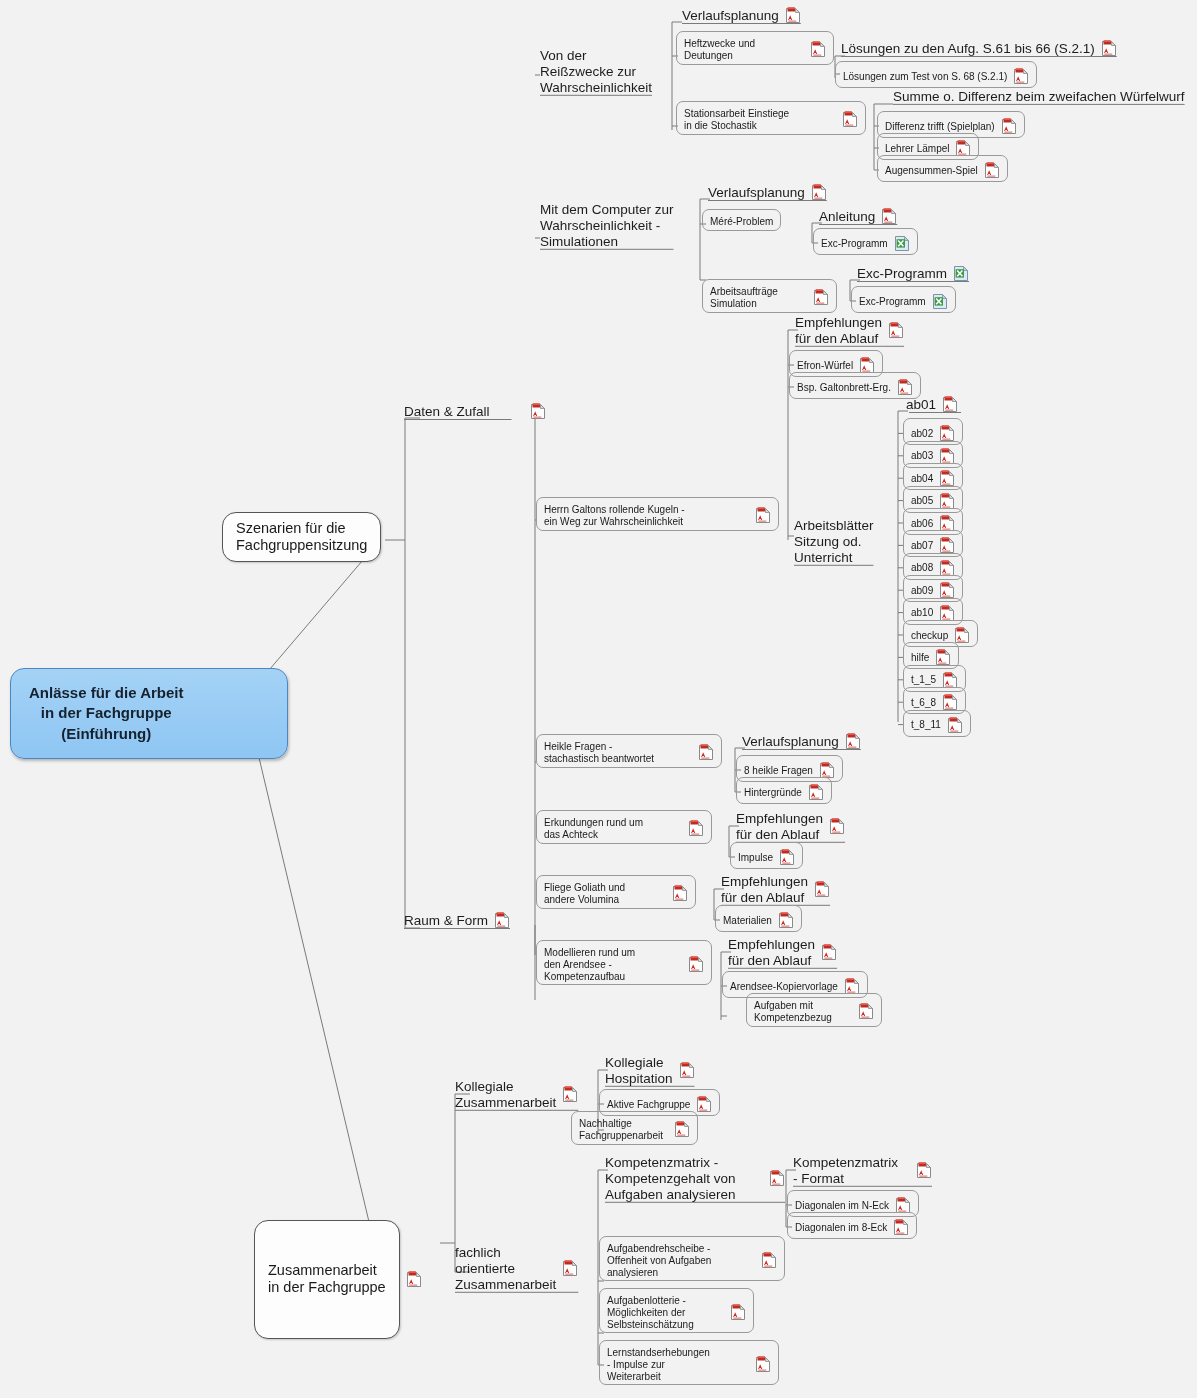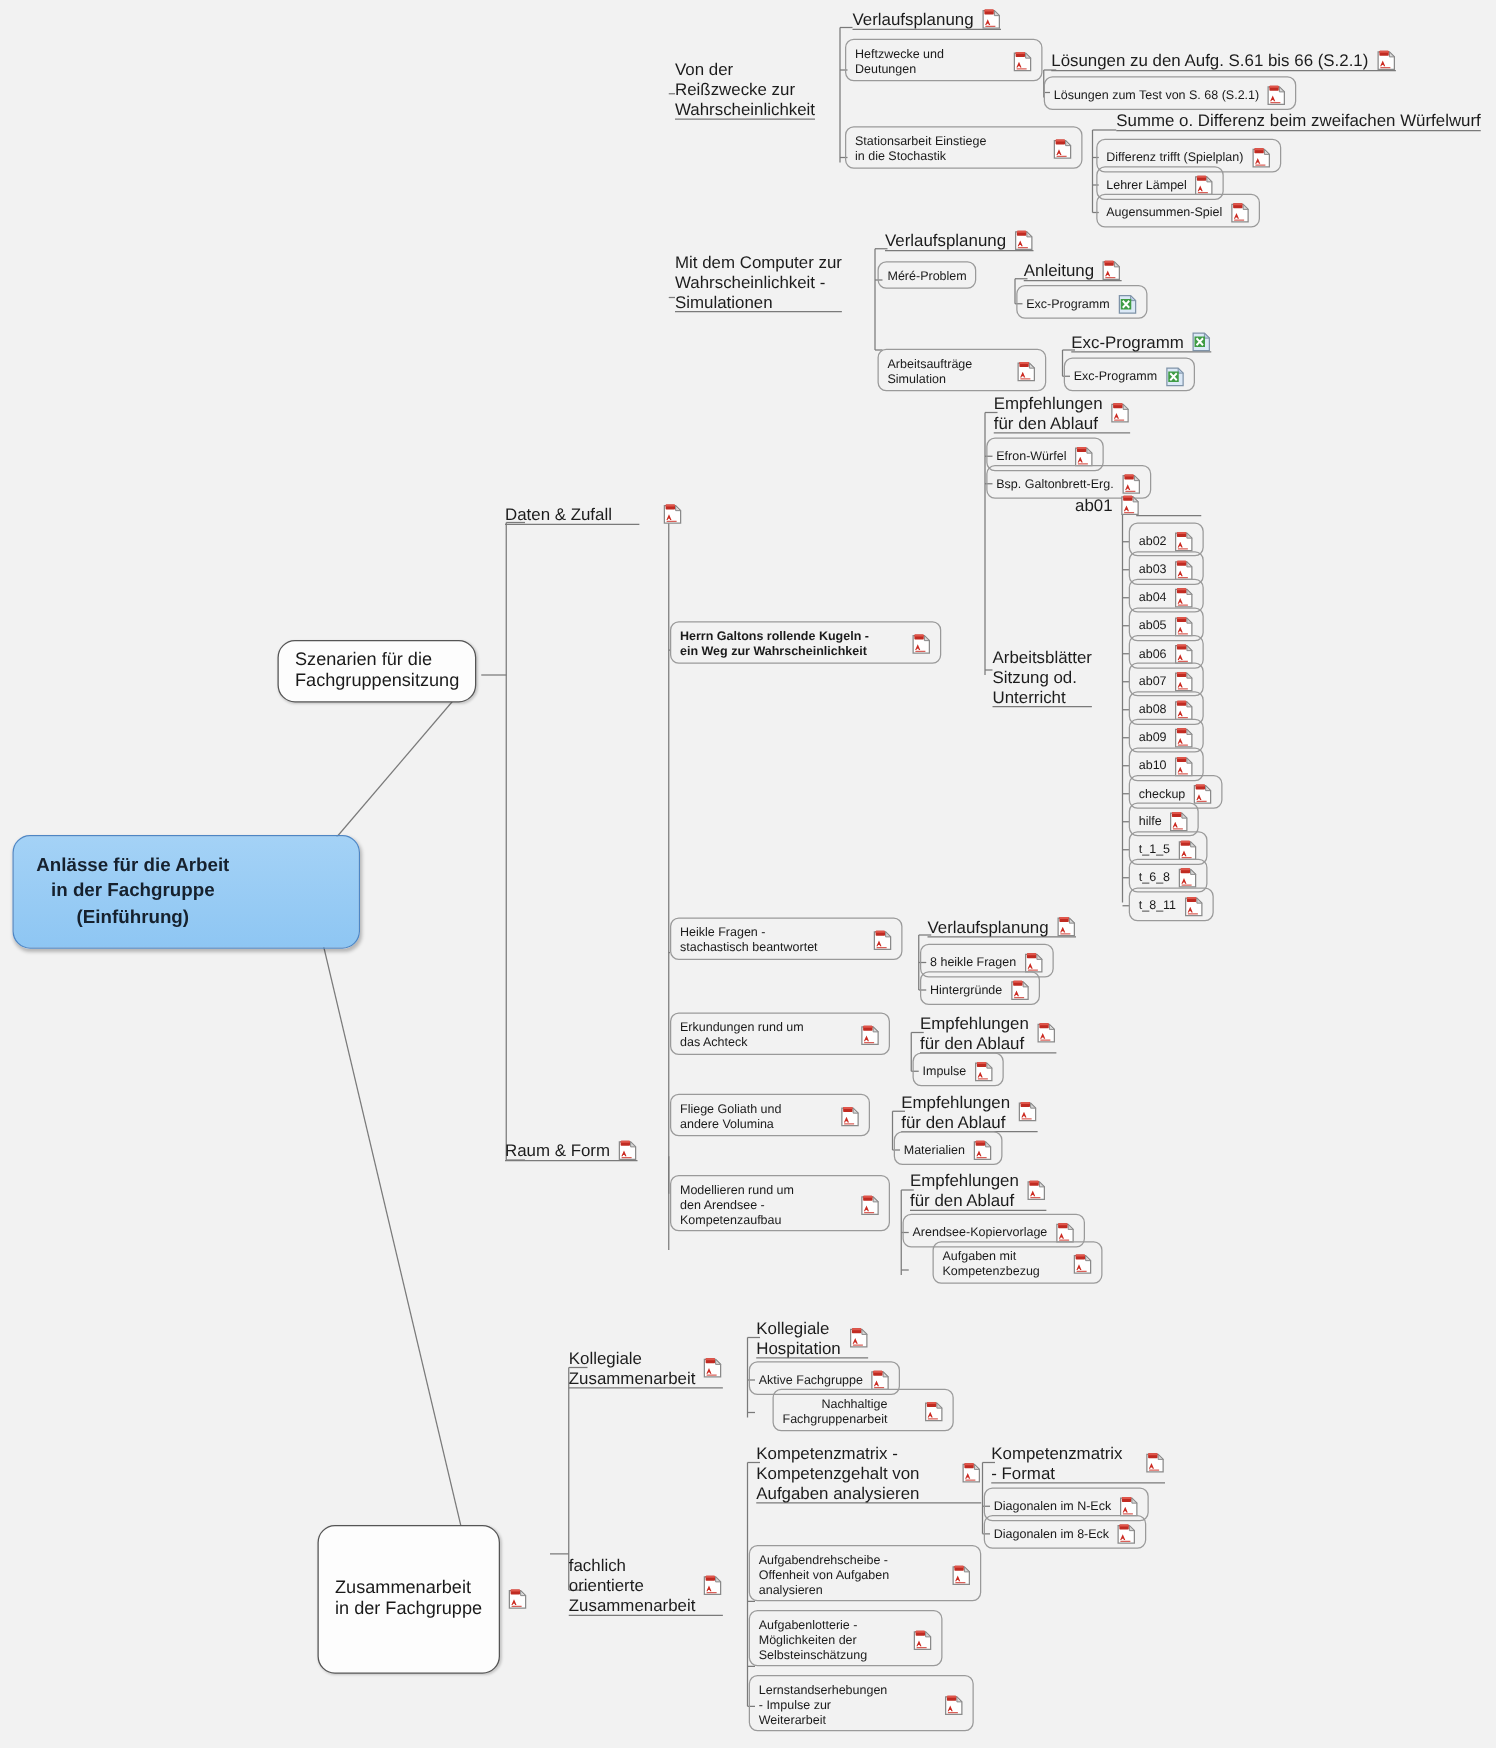--- a/index.html
+++ b/index.html
@@ -411,21 +411,21 @@
   <div class="node n-box" style="left:851px;top:286px;">
     <span class="txt">Exc-Programm</span>
     <span class="icon"><svg width="16" height="17" viewBox="0 0 16 17">
           <path d="M1.5 1.5h9l4 4v10h-13z" fill="#dce9f7" stroke="#7f93a8" stroke-width="1"></path>
           <path d="M10.5 1.5l4 4h-4z" fill="#b9cde3" stroke="#7f93a8" stroke-width=".8"></path>
           <rect x="2.6" y="4.2" width="8.4" height="8.4" fill="#3f9c45"></rect>
           <path d="M4.2 5.6l5.2 5.6M9.4 5.6l-5.2 5.6" stroke="#ffffff" stroke-width="1.5"></path>
         </svg></span>
   </div>
 
-  <div class="node n-box" style="left:536px;top:497px;width:217px;font-weight:bold;">
+  <div class="node n-box" style="left:536px;top:497px;width:243px;">
     <span class="txt">Herrn Galtons rollende Kugeln -
 ein Weg zur Wahrscheinlichkeit</span>
     <span class="icon" style="margin-left:auto;"><svg width="16" height="17" viewBox="0 0 16 17">
           <path d="M1.5 1.5h9l4 4v10h-13z" fill="#ffffff" stroke="#8a8a8a" stroke-width="1"></path>
           <path d="M10.5 1.5l4 4h-4z" fill="#d9d9d9" stroke="#8a8a8a" stroke-width=".8"></path>
           <rect x="2.5" y="0.5" width="7.5" height="4" rx="0.6" fill="#c02b22"></rect>
           <rect x="2.5" y="0.5" width="7.5" height="1.6" rx="0.6" fill="#e0564b"></rect>
           <path d="M5.2 8.3l2 4.6h-1.1l-.4-1h-1.2l-.4 1h-1z" fill="#cc2b22"></path>
           <rect x="3.3" y="13.6" width="8" height="1" fill="#cc2b22" opacity=".75"></rect>
         </svg></span>
@@ -468,21 +468,21 @@
         </svg></span>
   </div>
 
   <div class="node n-plain" style="left:794px;top:518px;">
     <span class="txt">Arbeitsblätter
 Sitzung od.
 Unterricht</span>
   </div>
 
   <div id="worksheets">
-      <div class="node n-plain" style="left: 860px; top: 396px;"><span class="txt">ab01</span><span class="icon"><svg width="16" height="17" viewBox="0 0 16 17">
+      <div class="node n-plain" style="left: 906px; top: 396px;"><span class="txt">ab01</span><span class="icon"><svg width="16" height="17" viewBox="0 0 16 17">
             <path d="M1.5 1.5h9l4 4v10h-13z" fill="#ffffff" stroke="#8a8a8a" stroke-width="1"></path>
             <path d="M10.5 1.5l4 4h-4z" fill="#d9d9d9" stroke="#8a8a8a" stroke-width=".8"></path>
             <rect x="2.5" y="0.5" width="7.5" height="4" rx="0.6" fill="#c02b22"></rect>
             <rect x="2.5" y="0.5" width="7.5" height="1.6" rx="0.6" fill="#e0564b"></rect>
             <path d="M5.2 8.3l2 4.6h-1.1l-.4-1h-1.2l-.4 1h-1z" fill="#cc2b22"></path>
             <rect x="3.3" y="13.6" width="8" height="1" fill="#cc2b22" opacity=".75"></rect>
           </svg></span></div>
       <div class="node n-box" style="left: 903px; top: 418.4px;"><span class="txt">ab02</span><span class="icon"><svg width="16" height="17" viewBox="0 0 16 17">
             <path d="M1.5 1.5h9l4 4v10h-13z" fill="#ffffff" stroke="#8a8a8a" stroke-width="1"></path>
             <path d="M10.5 1.5l4 4h-4z" fill="#d9d9d9" stroke="#8a8a8a" stroke-width=".8"></path>
@@ -805,21 +805,21 @@
     <span class="icon"><svg width="16" height="17" viewBox="0 0 16 17">
           <path d="M1.5 1.5h9l4 4v10h-13z" fill="#ffffff" stroke="#8a8a8a" stroke-width="1"></path>
           <path d="M10.5 1.5l4 4h-4z" fill="#d9d9d9" stroke="#8a8a8a" stroke-width=".8"></path>
           <rect x="2.5" y="0.5" width="7.5" height="4" rx="0.6" fill="#c02b22"></rect>
           <rect x="2.5" y="0.5" width="7.5" height="1.6" rx="0.6" fill="#e0564b"></rect>
           <path d="M5.2 8.3l2 4.6h-1.1l-.4-1h-1.2l-.4 1h-1z" fill="#cc2b22"></path>
           <rect x="3.3" y="13.6" width="8" height="1" fill="#cc2b22" opacity=".75"></rect>
         </svg></span>
   </div>
 
-  <div class="node n-box" style="left:618px;top:1111px;width:145px;text-align:right;">
+  <div class="node n-box" style="left:571px;top:1111px;width:127px;">
     <span class="txt">Nachhaltige
 Fachgruppenarbeit</span>
     <span class="icon" style="margin-left:auto;"><svg width="16" height="17" viewBox="0 0 16 17">
           <path d="M1.5 1.5h9l4 4v10h-13z" fill="#ffffff" stroke="#8a8a8a" stroke-width="1"></path>
           <path d="M10.5 1.5l4 4h-4z" fill="#d9d9d9" stroke="#8a8a8a" stroke-width=".8"></path>
           <rect x="2.5" y="0.5" width="7.5" height="4" rx="0.6" fill="#c02b22"></rect>
           <rect x="2.5" y="0.5" width="7.5" height="1.6" rx="0.6" fill="#e0564b"></rect>
           <path d="M5.2 8.3l2 4.6h-1.1l-.4-1h-1.2l-.4 1h-1z" fill="#cc2b22"></path>
           <rect x="3.3" y="13.6" width="8" height="1" fill="#cc2b22" opacity=".75"></rect>
         </svg></span>

